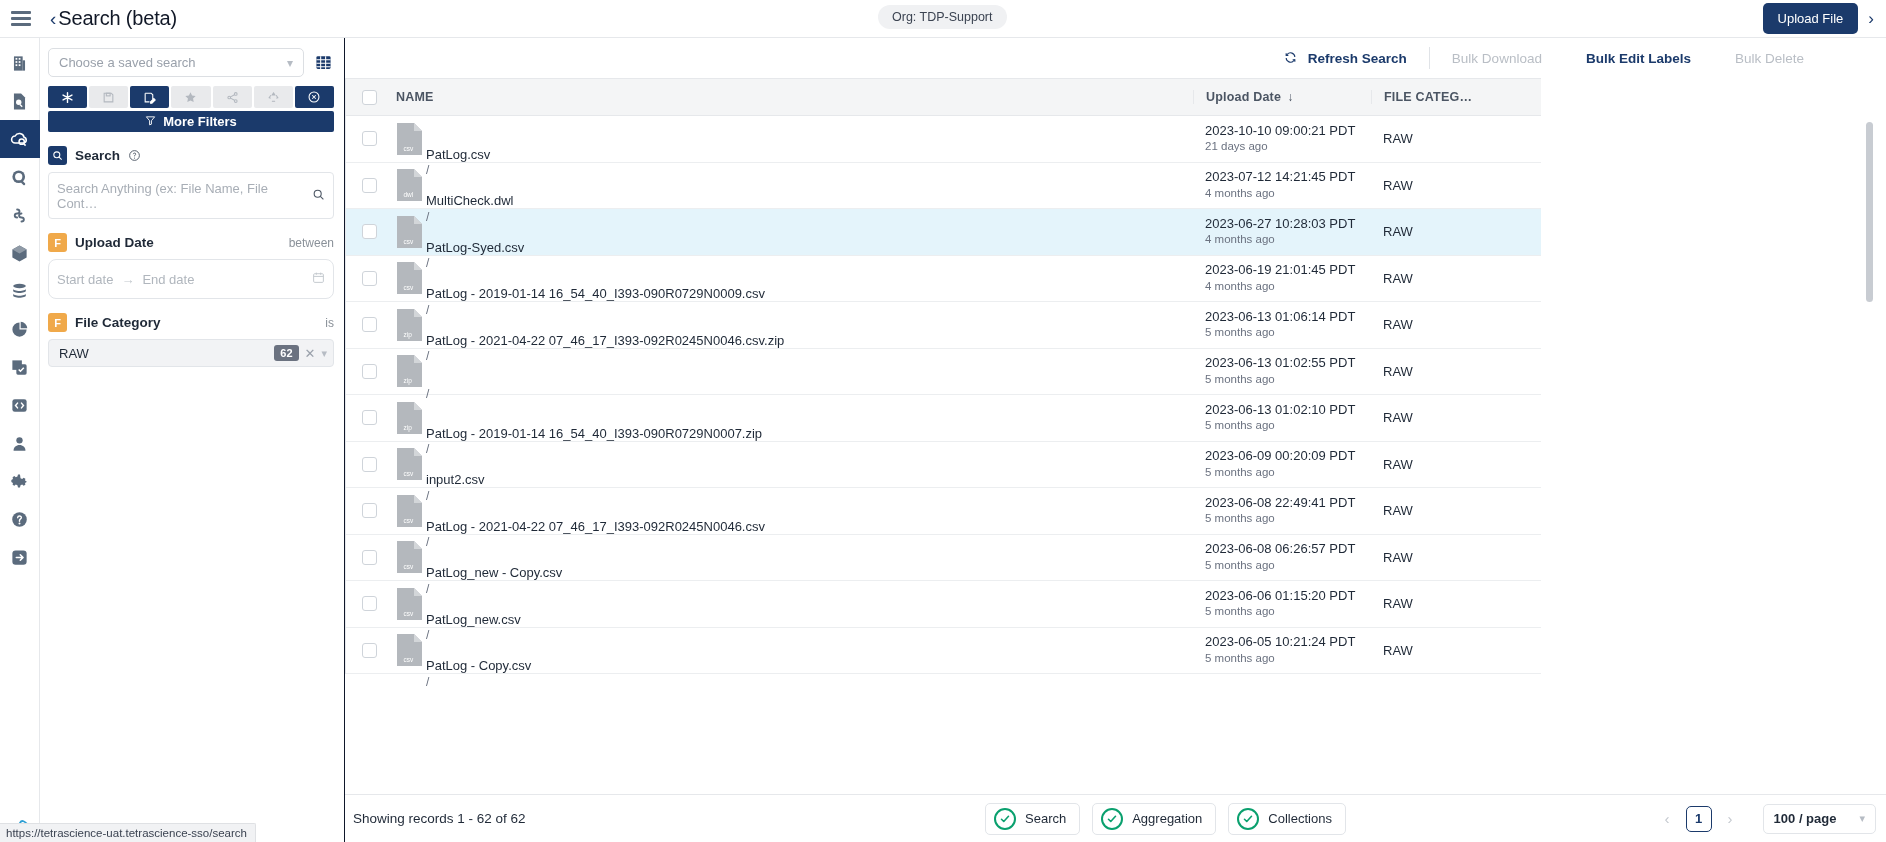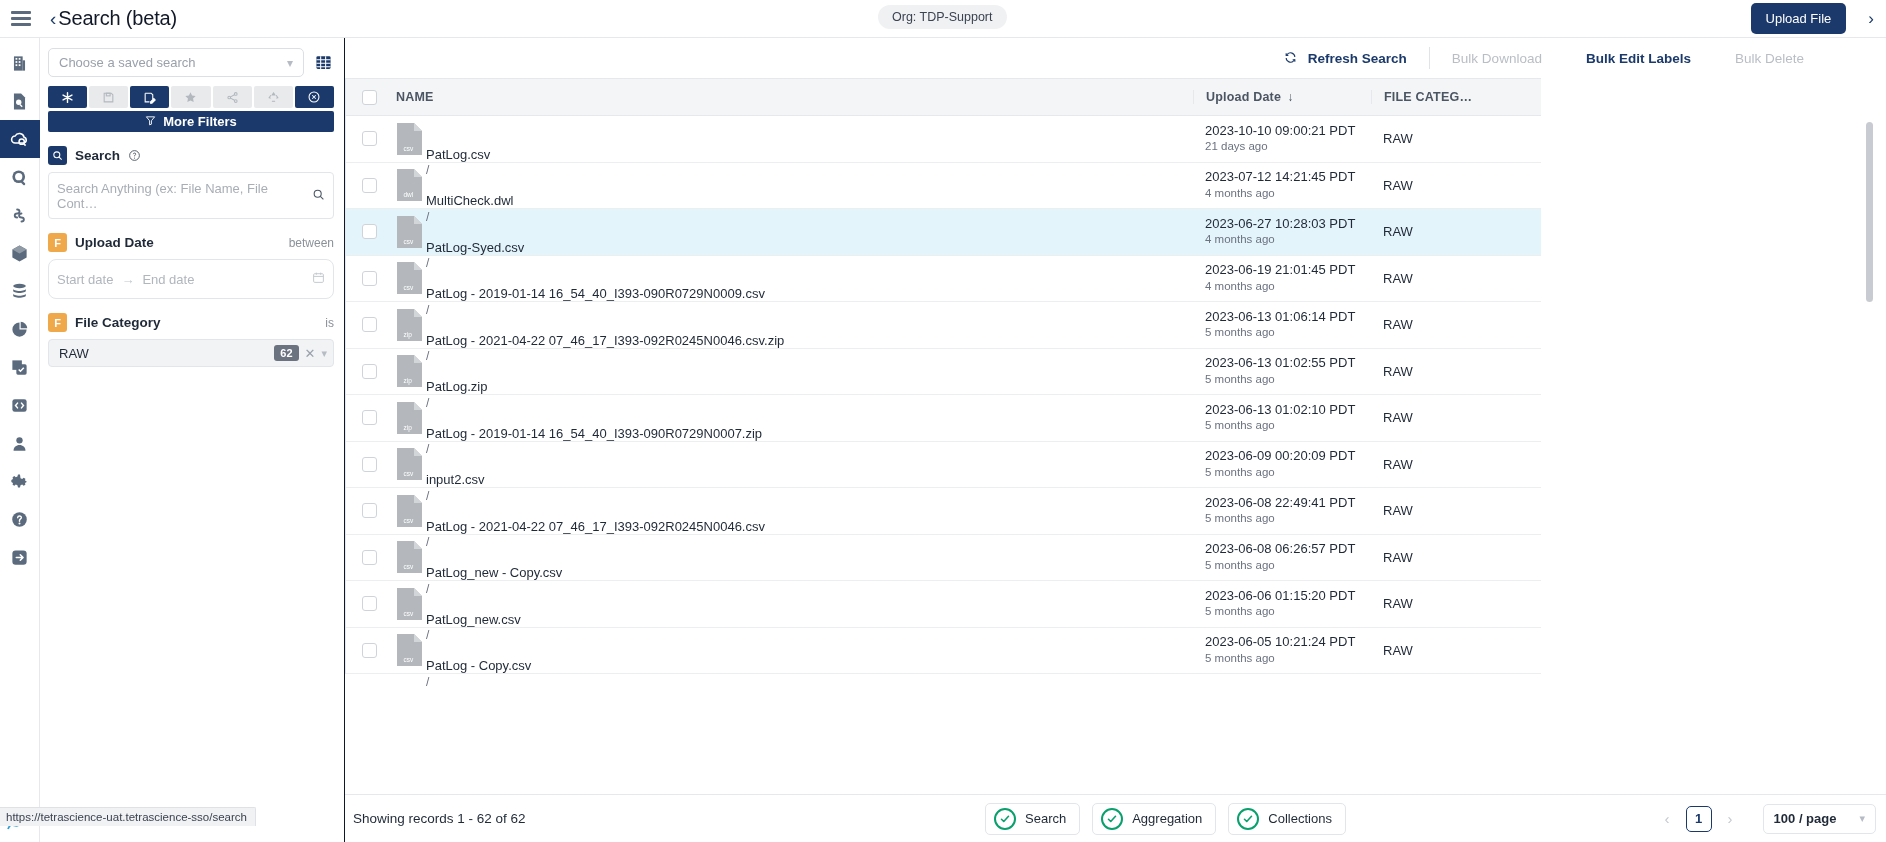--- a/index.html
+++ b/index.html
@@ -29,21 +29,21 @@
   .back-chevron {
     color: #1b3a6b; font-size: 19px; margin-left: 8px; margin-right: 2px;
     cursor: pointer; font-weight: 400; line-height: 1;
   }
   .page-title { font-size: 20px; color: #111827; font-weight: 400; letter-spacing: -0.2px; }
   .org-badge {
     position: absolute; left: 878px; top: 5px;
     background: #f0f1f3; color: #3b4351;
     border-radius: 14px; padding: 5px 14px; font-size: 12.5px;
   }
-  .topbar-right { margin-left: auto; display: flex; align-items: center; gap: 18px; padding-right: 8px; }
+  .topbar-right { margin-left: auto; display: flex; align-items: center; gap: 6px; padding-right: 8px; }
   .upload-btn {
     background: #1b3a6b; color: #fff; border: none; border-radius: 5px;
     font-size: 13px; padding: 8px 15px; cursor: pointer;
     font-family: "Liberation Sans", sans-serif;
   }
   .topbar-chevron { color:#1b3a6b; font-size: 17px; cursor:pointer; padding: 0 4px; }
 
   
   .body { flex: 1; display: flex; min-height: 0; position: relative; }
 
@@ -193,21 +193,21 @@
     display:flex; align-items:center; justify-content:center; font-size: 13px; font-weight:bold; cursor:pointer;
   }
   .per-page {
     height: 30px; border:1px solid #e2e5e9; border-radius:5px; display:flex; align-items:center;
     gap: 23px; padding: 0 10px; font-size: 13px; font-weight:bold; color:#1f2937; cursor:pointer; margin-left: 14px;
   }
   .per-page .chev { color:#b6bcc4; font-weight: normal; font-size: 11px; }
 
   
   .statusbar {
-    position:absolute; left:0; bottom:16px; background:#f1f2f4; color:#3b4351;
+    position:absolute; left:0; bottom:0; background:#f1f2f4; color:#3b4351;
     font-size: 11.5px; padding: 3px 8px 3px 6px; border-top-right-radius: 2px;
     border: 1px solid #dfe1e4; border-left: none; border-bottom: none;
     z-index: 50;
   }
   .rail-logo { position:absolute; bottom: 4px; left: 6px; }
 </style>
 </head>
 <body>
 
 <div class="app">
@@ -602,21 +602,20 @@
                   <div class="cb"></div>
                 </div>
                 <div class="fileico">
                   <svg width="27" height="34" viewBox="0 0 27 34">
                     <path d="M1 1h17l8 8v24H1z" fill="#b4b8bd"></path>
                     <path d="M18 1l8 8h-8z" fill="#d3d6d9"></path>
                     <text x="7.5" y="29" font-family="Liberation Sans, sans-serif" font-size="6.5" fill="#ffffff">zip</text>
                   </svg>
                 </div>
                 <div class="fname">
-                  <div class="n">PatLog.zip</div>
                   <div class="p">/</div>
                 </div>
                 <div class="dcell">
                   <div class="d1">2023-06-13 01:02:55 PDT</div>
                   <div class="d2">5 months ago</div>
                 </div>
                 <div class="ccell">RAW</div>
               </div>
               <div class="row">
                 <div class="cb-cell">

